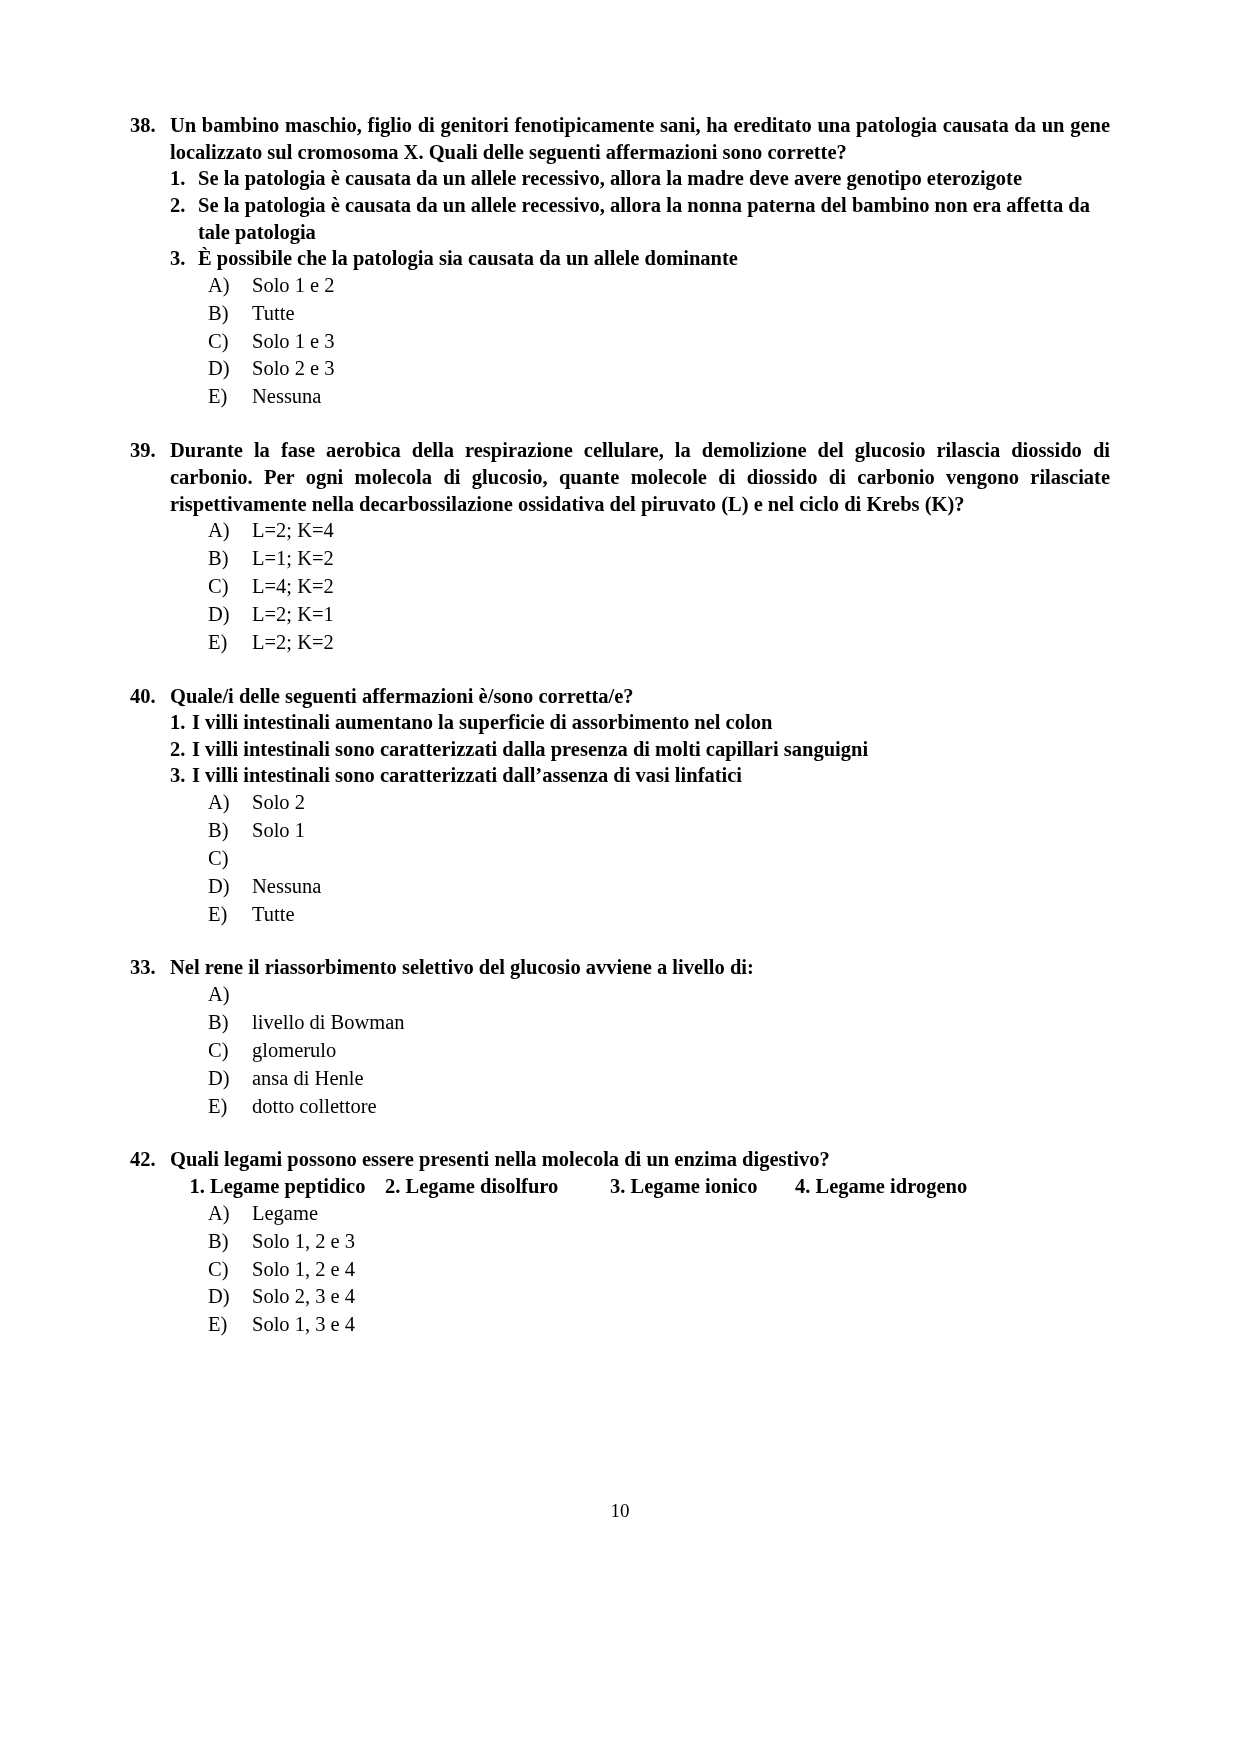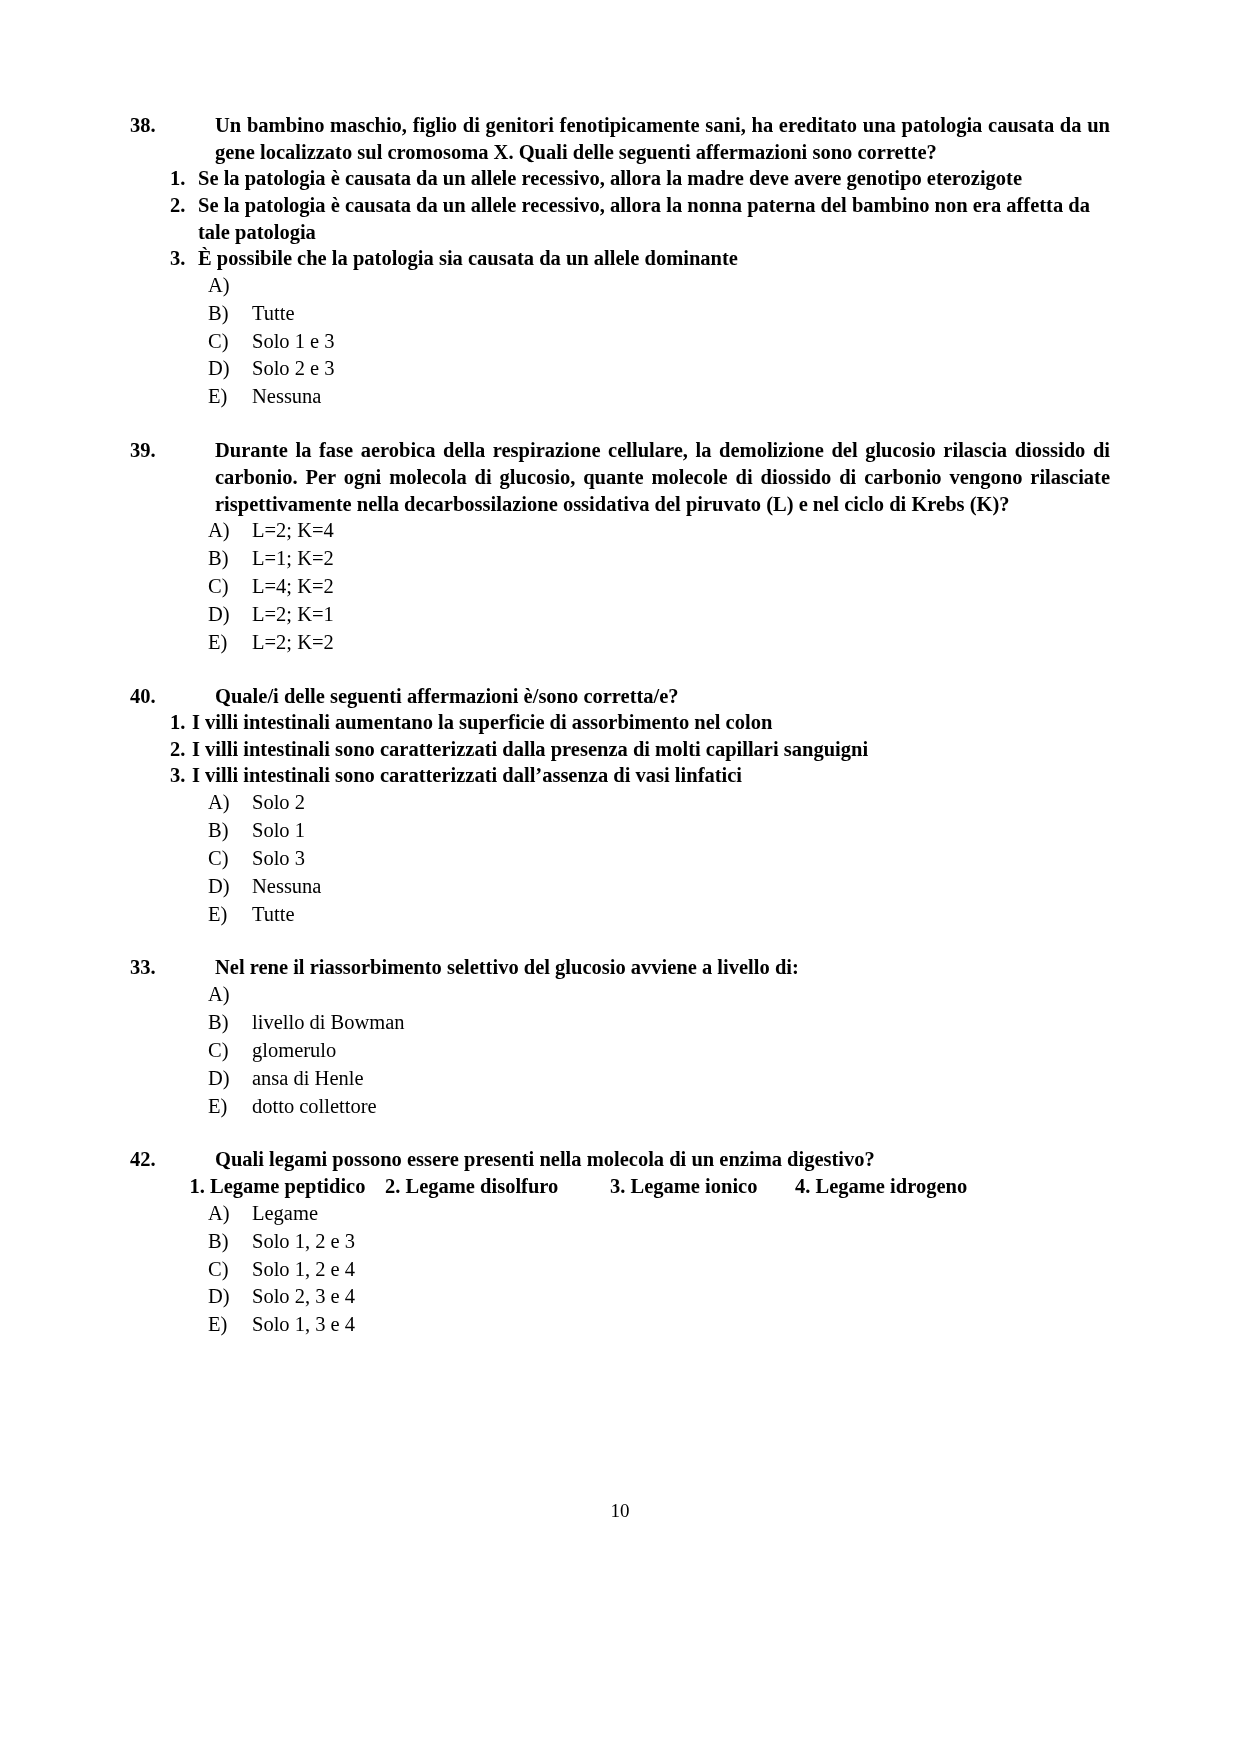--- a/index.html
+++ b/index.html
@@ -34,21 +34,20 @@
   }
   .q-num {
     width: 40px;
     flex: 0 0 40px;
     font-weight: bold;
   }
   .q-text {
     flex: 1;
     text-align: justify;
     text-justify: inter-word;
-    margin-left: 45px;
   }
   .sub-list {
     margin: 0;
     padding: 0;
     list-style: none;
     font-weight: bold;
     font-size: 20.5px;
     line-height: 1.30;
   }
   .sub-item {
@@ -131,20 +130,21 @@
         <span class="sub-body">Se la patologia è causata da un allele recessivo, allora la nonna paterna del bambino non era affetta da tale patologia</span>
       </li>
       <li class="sub-item">
         <span class="sub-marker">3.</span>
         <span class="sub-body">È possibile che la patologia sia causata da un allele dominante</span>
       </li>
     </ul>
     <ul class="answers">
       <li class="answer">
         <span class="answer-letter">A)</span>
+        <span class="answer-text">Solo 1 e 2</span>
       </li>
       <li class="answer">
         <span class="answer-letter">B)</span>
         <span class="answer-text">Tutte</span>
       </li>
       <li class="answer">
         <span class="answer-letter">C)</span>
         <span class="answer-text">Solo 1 e 3</span>
       </li>
       <li class="answer">
@@ -210,21 +210,20 @@
       <li class="answer">
         <span class="answer-letter">A)</span>
         <span class="answer-text">Solo 2</span>
       </li>
       <li class="answer">
         <span class="answer-letter">B)</span>
         <span class="answer-text">Solo 1</span>
       </li>
       <li class="answer">
         <span class="answer-letter">C)</span>
-        <span class="answer-text">Solo 3</span>
       </li>
       <li class="answer">
         <span class="answer-letter">D)</span>
         <span class="answer-text">Nessuna</span>
       </li>
       <li class="answer">
         <span class="answer-letter">E)</span>
         <span class="answer-text">Tutte</span>
       </li>
     </ul>

